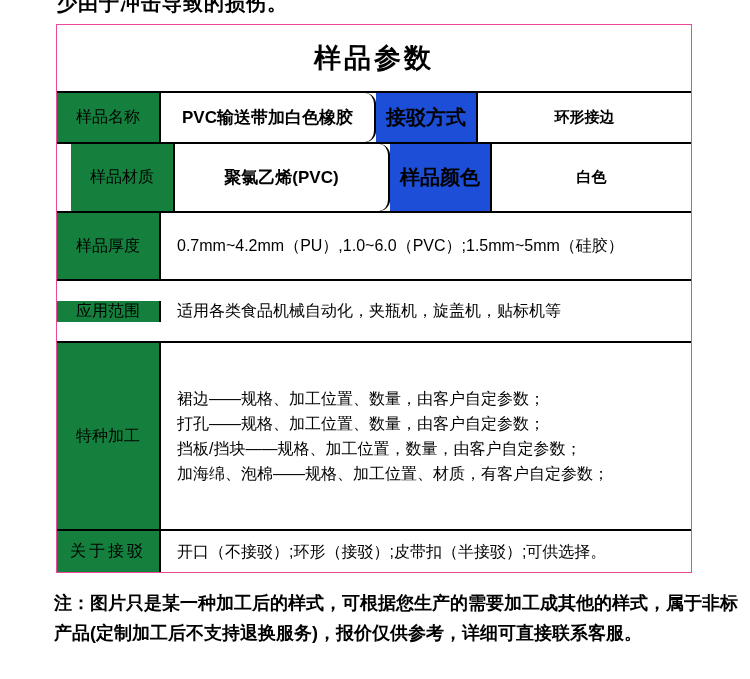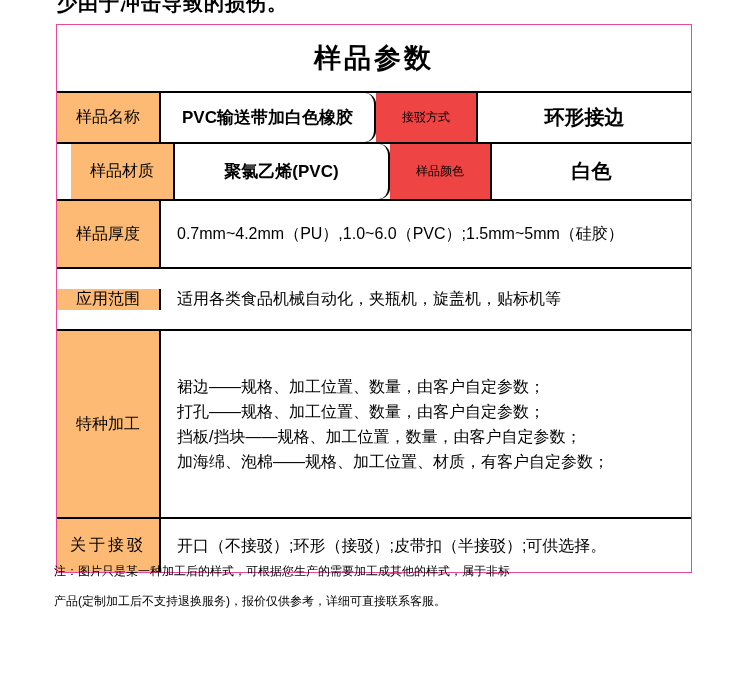--- a/index.html
+++ b/index.html
@@ -44,68 +44,68 @@
     font-weight: 800;
     letter-spacing: 3px;
   }
   .t-row {
     display: flex;
     border-bottom: 2px solid #000000;
     flex-shrink: 0;
   }
   .t-row:last-child { border-bottom: none; flex: 1; }
   .r1 { height: 51px; }
-  .r2 { height: 57px; padding-left: 14px; }
+  .r2 { height: 69px; padding-left: 14px; }
   .r3 { height: 68px; }
   .r4 { height: 62px; align-items: center; }
   .r5 { height: 188px; }
   .cell {
     display: flex;
     align-items: center;
     justify-content: center;
     border-right: 2px solid #000000;
   }
   .cell:last-child { border-right: none; }
   .lbl {
     width: 104px;
-    background: #fdba74;
+    background: #15803d;
     font-size: 16px;
     font-weight: 400;
     flex-shrink: 0;
     font-family: Liberation Serif, serif;
   }
   .lbl-2 {
     width: 102px;
-    background: #ef4444;
-    font-size: 12px;
-    font-weight: 400;
+    background: #1d4ed8;
+    font-size: 20px;
+    font-weight: 700;
     flex-shrink: 0;
   }
   .val-1 { width: 215px; font-size: 17px; font-weight: 700; flex-shrink: 0; border-radius: 11px; }
-  .val-2 { flex: 1; font-size: 20px; font-weight: 700; }
+  .val-2 { flex: 1; font-size: 15px; font-weight: 700; }
   .spaced { letter-spacing: 3px; }
   .content {
     flex: 1;
     display: flex;
     flex-direction: column;
     justify-content: center;
     padding-left: 16px;
     padding-right: 8px;
     font-size: 16px;
     line-height: 26px;
     align-items: flex-start;
   }
   .content.tall { line-height: 25px; }
   .note {
     position: absolute;
     left: 54px;
-    top: 556px;
-    font-size: 12px;
+    top: 588px;
+    font-size: 18px;
     line-height: 30px;
-    font-weight: 400;
+    font-weight: 700;
   }
   .note div { white-space: nowrap; }
 </style>
 </head>
 <body>
 
 <div class="screen">
 
   <div class="top-partial">少由于冲击导致的损伤。</div>
 

